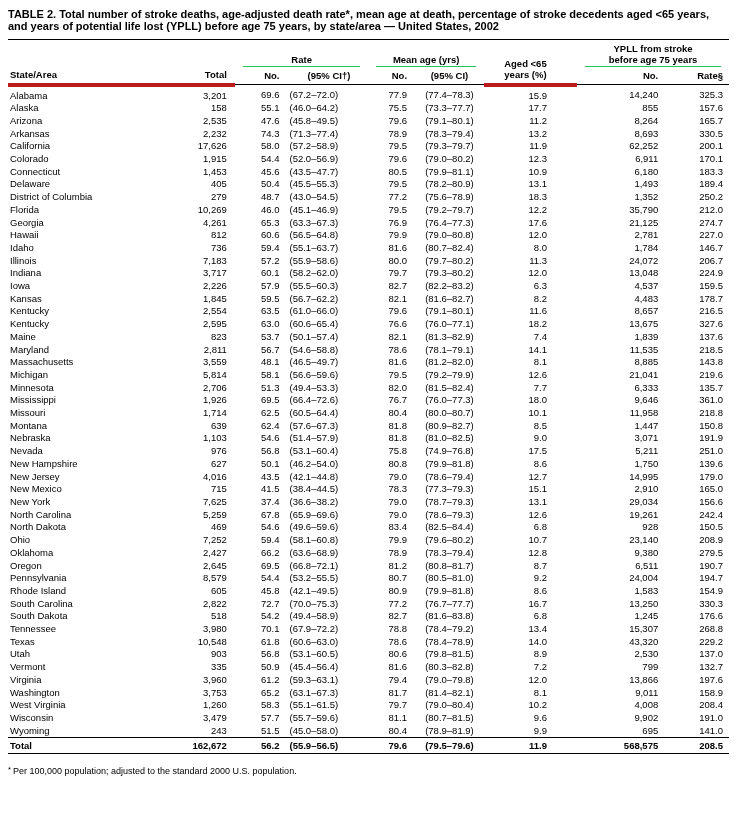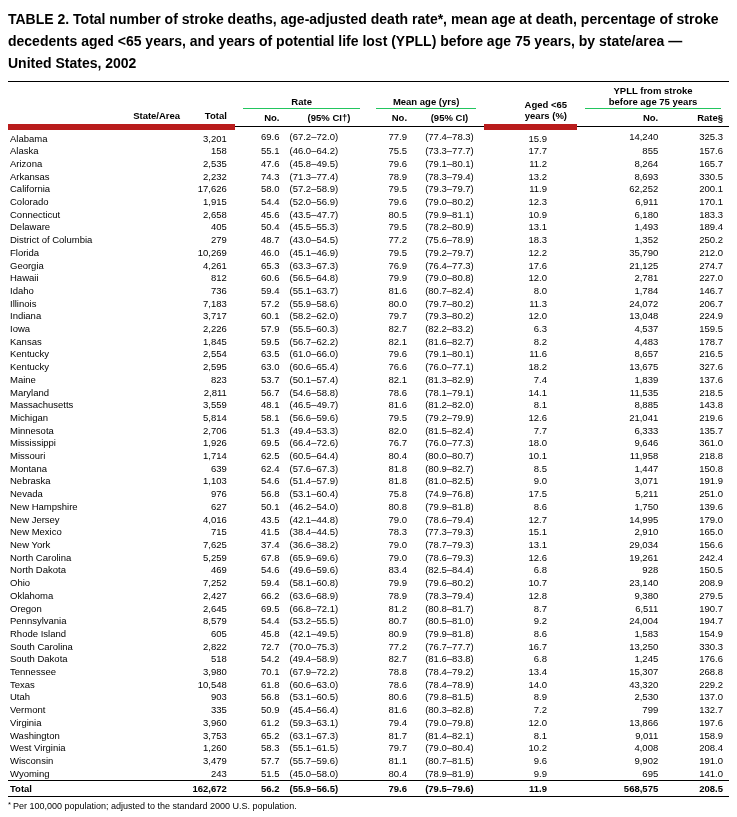--- a/index.html
+++ b/index.html
@@ -5,23 +5,23 @@
   * { box-sizing: border-box; }
   html, body { margin: 0; padding: 0; }
   body {
     width: 737px;
     background: #ffffff;
     color: #000000;
     font-family: "Liberation Sans", sans-serif;
   }
   .page { padding: 8px 8px 10px 8px; }
   .title {
-    font-size: 14px;
+    font-size: 11px;
     font-weight: bold;
-    line-height: 22px;
+    line-height: 12px;
     margin: 0 0 7px 0;
   }
   table {
     border-collapse: collapse;
     table-layout: fixed;
     width: 721px;
     border-top: 1px solid #000;
     font-size: 9.5px;
   }
   th, td { padding: 0; margin: 0; }
@@ -33,21 +33,21 @@
   }
   .grp {
     border-bottom: 1px solid #22c55e;
     margin: 0 8px;
     padding-bottom: 1px;
     text-align: center;
   }
   .th-state { text-align: left; padding-left: 2px; padding-bottom: 3px; }
   .th-total { text-align: right; padding-right: 8px; padding-bottom: 3px; }
   .th-aged  { text-align: center; padding-right: 10px; padding-bottom: 3px; }
-  .th-state, .th-total, .th-aged { border-bottom: 6px solid #b91c1c; text-align: right; }
+  .th-state, .th-total, .th-aged { border-bottom: 4px solid #b91c1c; }
   tr.subrow th { border-bottom: 1px solid #000; padding-bottom: 3px; }
   tbody td, tfoot td {
     line-height: 12.7px;
     white-space: nowrap;
     overflow: hidden;
   }
   tbody tr:first-child td { padding-top: 3px; }
   .c0 { text-align: left;   padding-left: 2px; }
   .c1 { text-align: right;  padding-right: 8px; }
   .c2 { text-align: right;  padding-right: 10px; }
@@ -56,21 +56,21 @@
   .c5 { text-align: center; }
   .c6 { text-align: right;  padding-right: 30px; }
   .c7 { text-align: right;  padding-right: 14px; }
   .c8 { text-align: right;  padding-right: 6px; }
   tfoot .total-row td {
     font-weight: bold;
     border-top: 1px solid #000;
     border-bottom: 1px solid #000;
     line-height: 15px;
   }
-  .footnotes { margin-top: 3px; font-size: 9px; line-height: 12.5px; }
+  .footnotes { margin-top: 11px; font-size: 9px; line-height: 12.5px; }
   .fn { white-space: nowrap; overflow: hidden; }
   .fn-sym {
     display: inline-block;
     font-size: 7.5px;
     vertical-align: top;
     position: relative;
     top: -1px;
     margin-right: 2px;
   }
 </style>
@@ -185,21 +185,21 @@
           <td class="c2">54.4</td>
           <td class="c3">(52.0–56.9)</td>
           <td class="c4">79.6</td>
           <td class="c5">(79.0–80.2)</td>
           <td class="c6">12.3</td>
           <td class="c7">6,911</td>
           <td class="c8">170.1</td>
         </tr>
         <tr>
           <td class="c0">Connecticut</td>
-          <td class="c1">2,658</td>
+          <td class="c1">1,453</td>
           <td class="c2">45.6</td>
           <td class="c3">(43.5–47.7)</td>
           <td class="c4">80.5</td>
           <td class="c5">(79.9–81.1)</td>
           <td class="c6">10.9</td>
           <td class="c7">6,180</td>
           <td class="c8">183.3</td>
         </tr>
         <tr>
           <td class="c0">Delaware</td>

